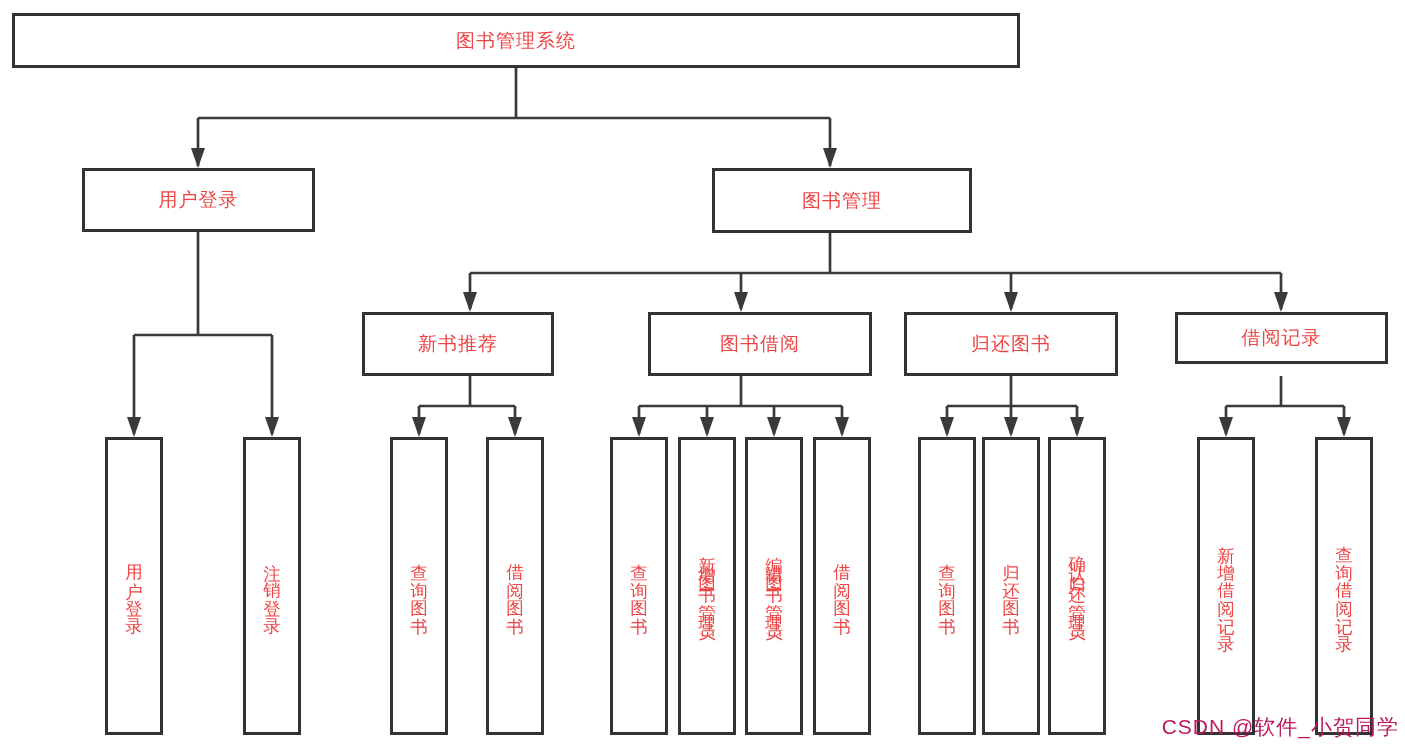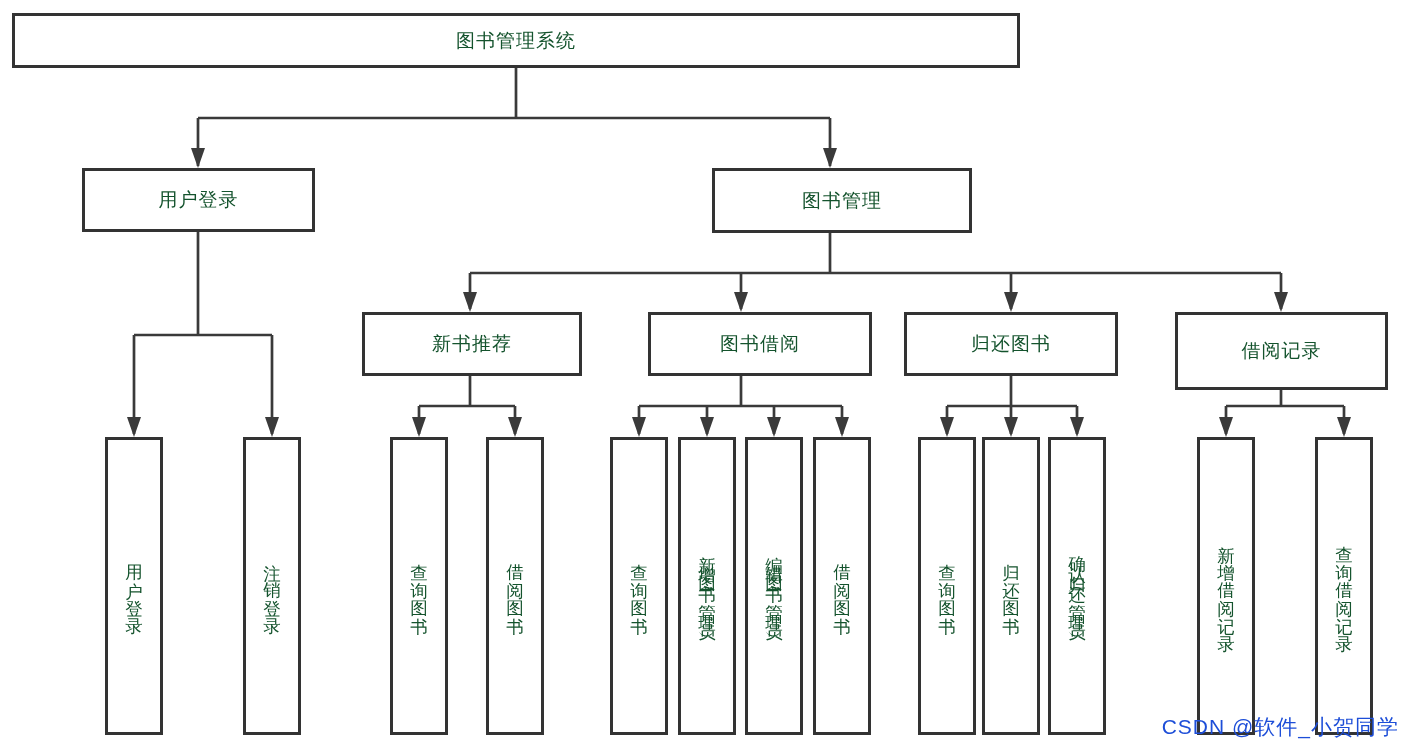--- a/index.html
+++ b/index.html
@@ -39,40 +39,40 @@
     z-index: 2;
   }
   .node {
     position: absolute;
     box-sizing: border-box;
     background: #ffffff;
     border: 3px solid #333333;
     display: flex;
     align-items: center;
     justify-content: center;
-    color: #14532d;
+    color: #ef4444;
   }
   .node.h span {
     font-size: 19px;
     letter-spacing: 1px;
     white-space: nowrap;
   }
   .node.v span {
     writing-mode: vertical-rl;
     text-orientation: mixed;
     font-size: 17.5px;
     white-space: nowrap;
   }
   #watermark {
     position: absolute;
     right: 6px;
     bottom: 6px;
     z-index: 3;
     font-size: 21px;
-    color: #1d4ed8;
+    color: #be185d;
     letter-spacing: 1px;
     white-space: nowrap;
   }
 </style>
 </head>
 <body>
 
 <div id="canvas">
   <svg id="wires" width="1405" height="747" viewBox="0 0 1405 747" xmlns="http://www.w3.org/2000/svg">
       <polyline points="516,68 516,118"></polyline>
@@ -131,30 +131,30 @@
   <div id="nodes">
       <div class="node h" style="left: 12px; top: 13px; width: 1008px; height: 55px;">
         <span>图书管理系统</span>
       </div>
       <div class="node h" style="left: 82px; top: 168px; width: 233px; height: 64px;">
         <span>用户登录</span>
       </div>
       <div class="node h" style="left: 712px; top: 168px; width: 260px; height: 65px;">
         <span>图书管理</span>
       </div>
-      <div class="node h" style="left: 362px; top: 312px; width: 220px; height: 64px;">
+      <div class="node h" style="left: 362px; top: 312px; width: 192px; height: 64px;">
         <span>新书推荐</span>
       </div>
       <div class="node h" style="left: 648px; top: 312px; width: 224px; height: 64px;">
         <span>图书借阅</span>
       </div>
       <div class="node h" style="left: 904px; top: 312px; width: 214px; height: 64px;">
         <span>归还图书</span>
       </div>
-      <div class="node h" style="left: 1175px; top: 312px; width: 213px; height: 78px; align-items: center;">
+      <div class="node h" style="left: 1175px; top: 312px; width: 213px; height: 52px; align-items: center;">
         <span>借阅记录</span>
       </div>
       <div class="node v" style="left: 105px; top: 437px; width: 58px; height: 298px;">
         <span style="letter-spacing: 18px;">用户登录</span>
       </div>
       <div class="node v" style="left: 243px; top: 437px; width: 58px; height: 298px;">
         <span style="letter-spacing: 18px;">注销登录</span>
       </div>
       <div class="node v" style="left: 390px; top: 437px; width: 58px; height: 298px;">
         <span style="letter-spacing: 18px;">查询图书</span>

